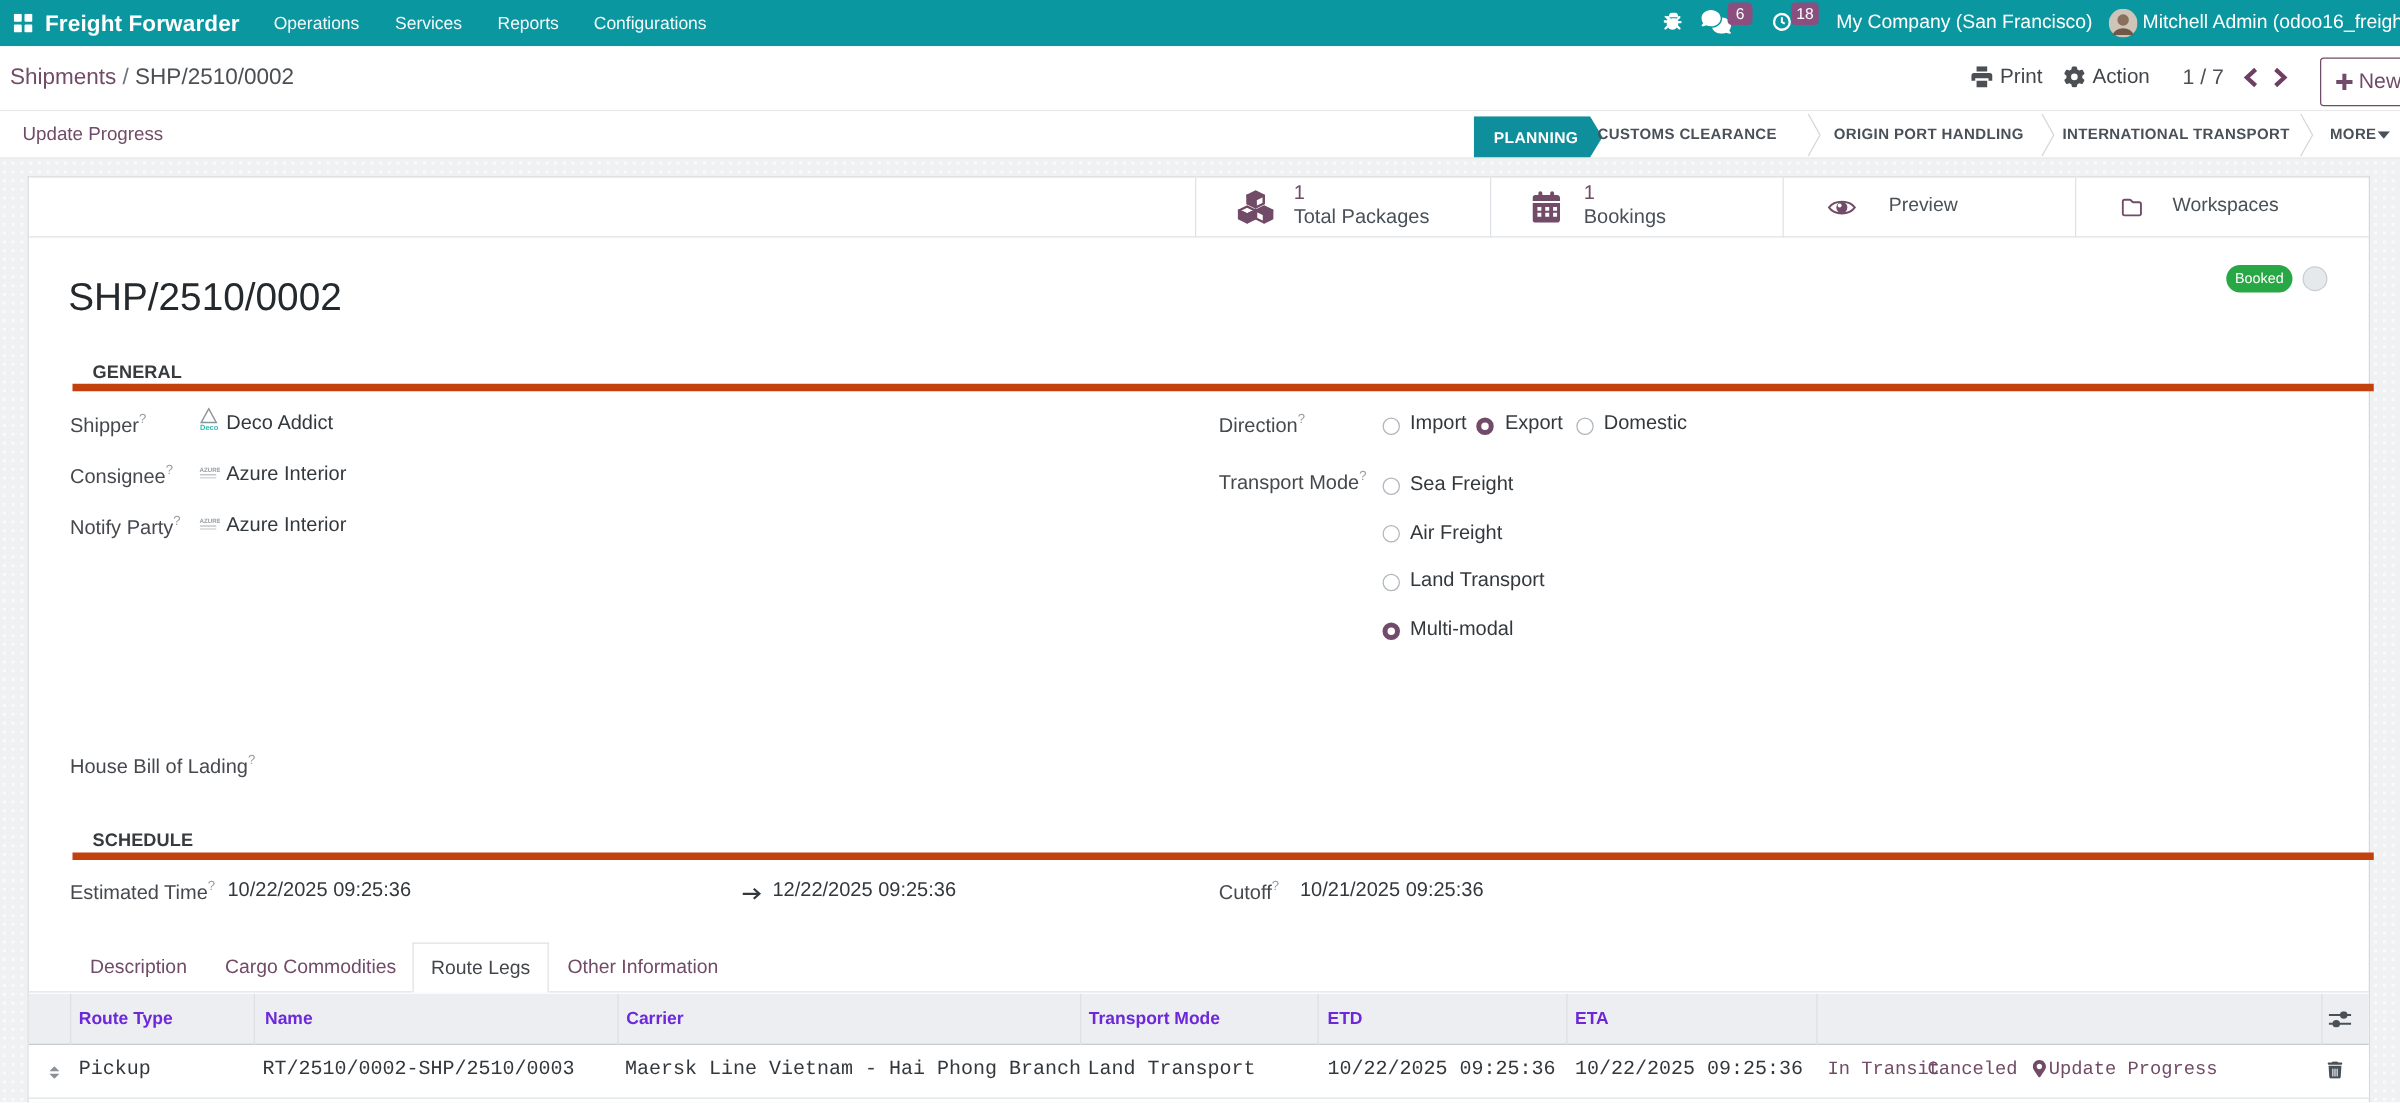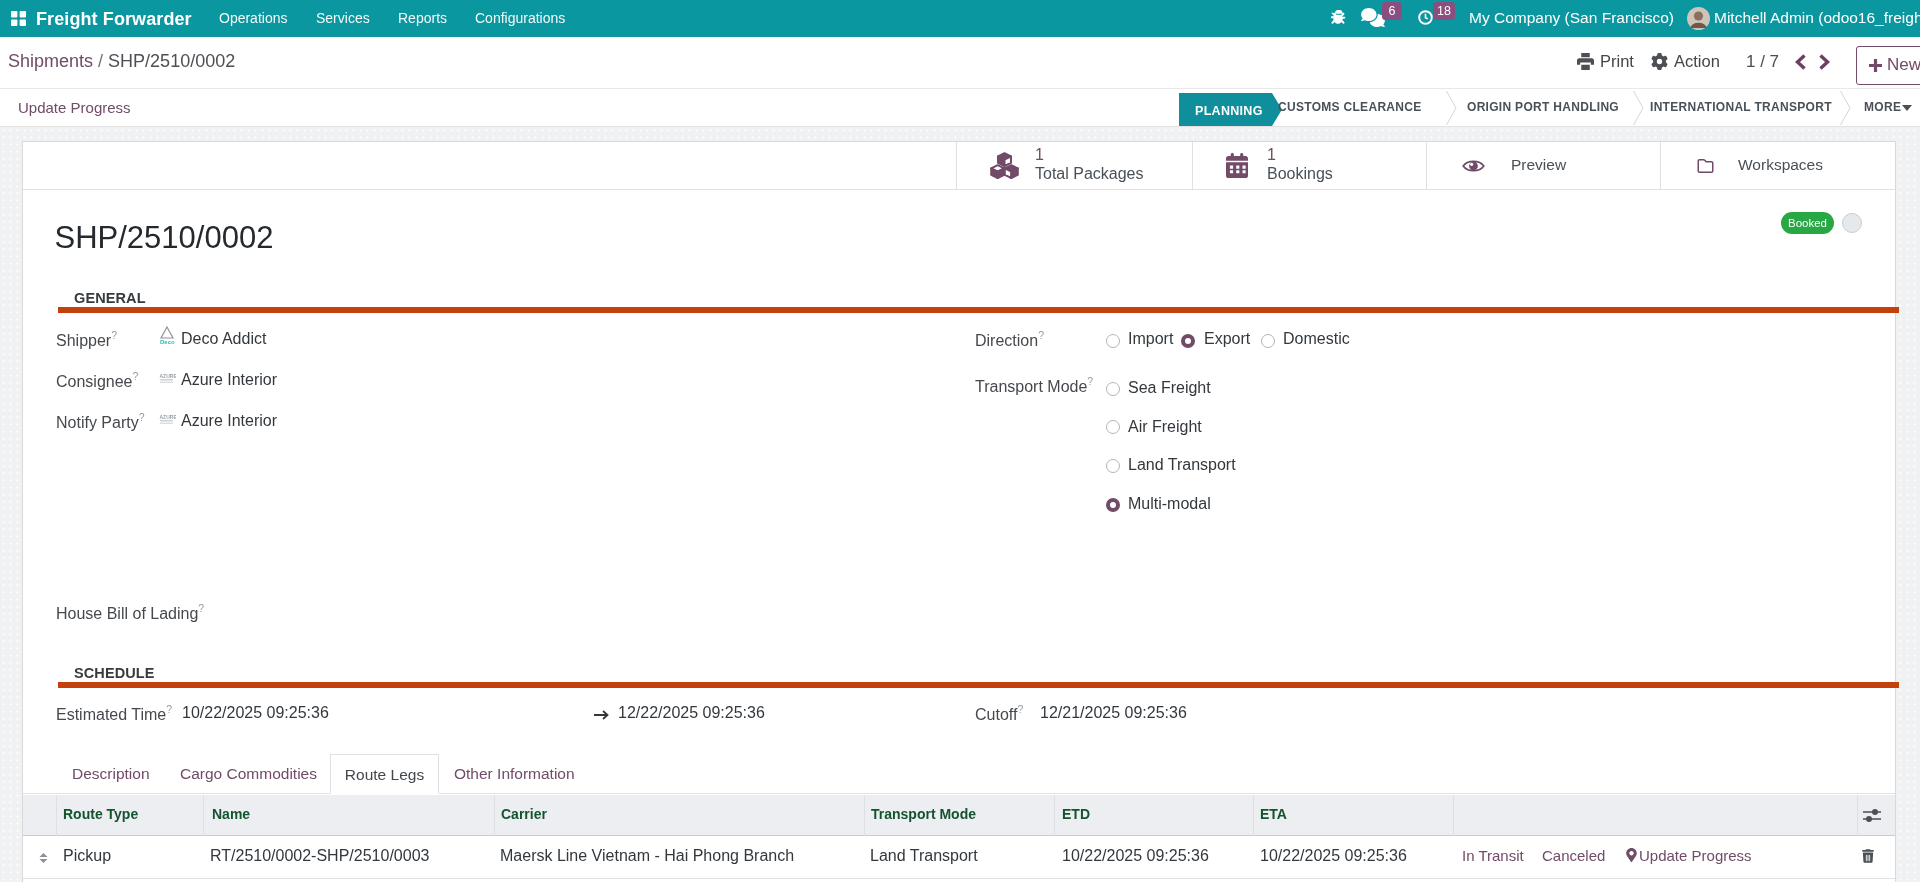--- a/index.html
+++ b/index.html
@@ -55,24 +55,24 @@
 .radio { display:inline-block; width:14px; height:14px; border-radius:50%; border:1px solid #b0b6bb; background:#fff; vertical-align:-2px; }
 .radio.sel { border:4px solid #714B67; }
 
 
 #tabs { position:absolute; left:0; top:612px; width:100%; height:40px; border-bottom:1px solid #dee2e6; }
 .tab { position:absolute; top:0; height:40px; line-height:40px; font-size:15.5px; color:#714B67; }
 .tab.active { background:#fff; border:1px solid #dee2e6; border-bottom:1px solid #fff; color:#43474b; }
 
 
 #thead { position:absolute; left:0; top:653px; width:100%; height:41px; background:#eceef1; border-bottom:1px solid #c9ccd0; }
-.th { position:absolute; top:0; height:41px; line-height:38px; font-size:14px; font-weight:700; color:#14532d; }
+.th { position:absolute; top:0; height:41px; line-height:38px; font-size:14px; font-weight:700; color:#6d28d9; }
 .thsep { position:absolute; top:0; height:41px; width:1px; background:#dcdfe3; }
 #trow { position:absolute; left:0; top:694px; width:100%; height:43px; background:#fff; border-bottom:1px solid #dee2e6; }
-.td { position:absolute; top:0; height:43px; line-height:39px; font-size:16px; color:#33383d; }
+.td { position:absolute; top:0; height:43px; line-height:39px; font-size:16px; color:#33383d;font-family:Liberation Mono, monospace; }
 .tlink { color:#714B67; font-size:15px; }
 </style>
 </head>
 <body>
 
 <div id="navbar">
   <svg class="abs" style="left:11px; top:11px;" width="15" height="15" viewBox="0 0 15 15">
     <rect x="0" y="0" width="6.4" height="6.4" rx="1" fill="#fff"></rect>
     <rect x="8.6" y="0" width="6.4" height="6.4" rx="1" fill="#fff"></rect>
     <rect x="0" y="8.6" width="6.4" height="6.4" rx="1" fill="#fff"></rect>
@@ -254,21 +254,21 @@
   <div class="abs flabel" style="left:33px; top:461.5px;">House Bill of Lading<sup class="q">?</sup></div>
 
   <div class="sect" style="top:522.5px;"><span>SCHEDULE</span></div>
   <div class="abs flabel" style="left:33px; top:562.5px;">Estimated Time<sup class="q">?</sup></div>
   <div class="abs fval" style="left:159px; top:562.5px;">10/22/2025 09:25:36</div>
   <svg class="abs" style="left:571px; top:568px;" width="15" height="10" viewBox="0 0 15 10">
         <path d="M0 5 H13 M9 1 L13.5 5 L9 9" fill="none" stroke="#33383d" stroke-width="1.8"></path>
       </svg>
   <div class="abs fval" style="left:595px; top:562.5px;">12/22/2025 09:25:36</div>
   <div class="abs flabel" style="left:952px; top:562.5px;">Cutoff<sup class="q">?</sup></div>
-  <div class="abs fval" style="left:1017px; top:562.5px;">12/21/2025 09:25:36</div>
+  <div class="abs fval" style="left:1017px; top:562.5px;">10/21/2025 09:25:36</div>
 
   <div id="tabs">
     <div class="tab" style="left:49px;">Description</div>
     <div class="tab" style="left:157px;">Cargo Commodities</div>
     <div class="tab active" style="left:307px; width:109px; text-align:center;">Route Legs</div>
     <div class="tab" style="left:431px;">Other Information</div>
   </div>
 
   <div id="thead">
     <div class="th" style="left:40px;">Route Type</div>

